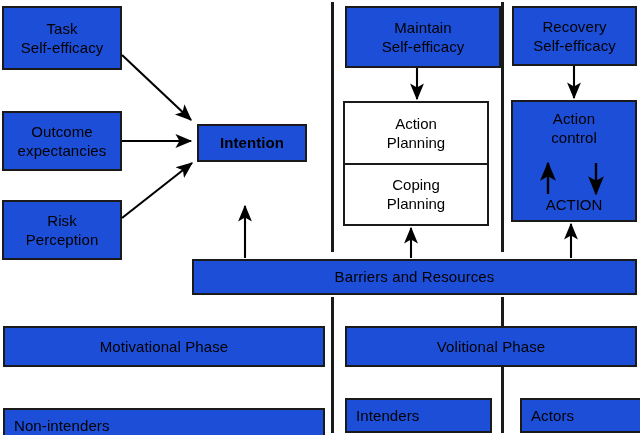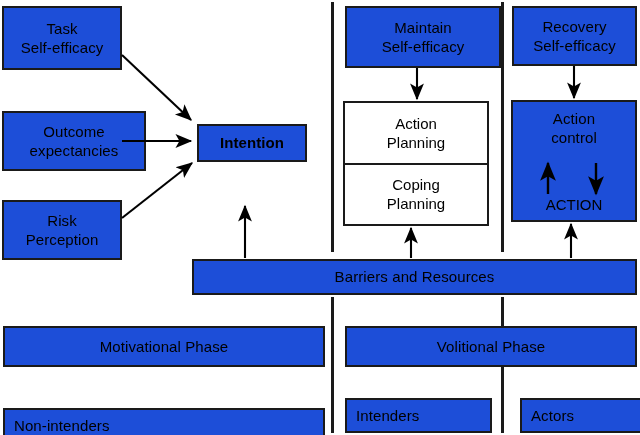--- a/index.html
+++ b/index.html
@@ -68,21 +68,21 @@
   <div class="divider" style="left:331px;top:2px;height:250px;"></div>
   <div class="divider" style="left:501px;top:2px;height:250px;"></div>
   <div class="divider" style="left:331px;top:297px;height:136px;"></div>
   <div class="divider" style="left:501px;top:297px;height:136px;"></div>
 
   <div class="box" style="left:2px;top:6px;width:120px;height:64px;">
     <span class="ln">Task</span>
     <span class="ln">Self-efficacy</span>
   </div>
 
-  <div class="box" style="left:2px;top:111px;width:144px;height:60px;">
+  <div class="box" style="left:2px;top:111px;width:120px;height:60px;">
     <span class="ln">Outcome</span>
     <span class="ln">expectancies</span>
   </div>
 
   <div class="box" style="left:2px;top:200px;width:120px;height:60px;">
     <span class="ln">Risk</span>
     <span class="ln">Perception</span>
   </div>
 
   <div class="box" style="left:197px;top:124px;width:110px;height:38px;font-weight:bold;">

